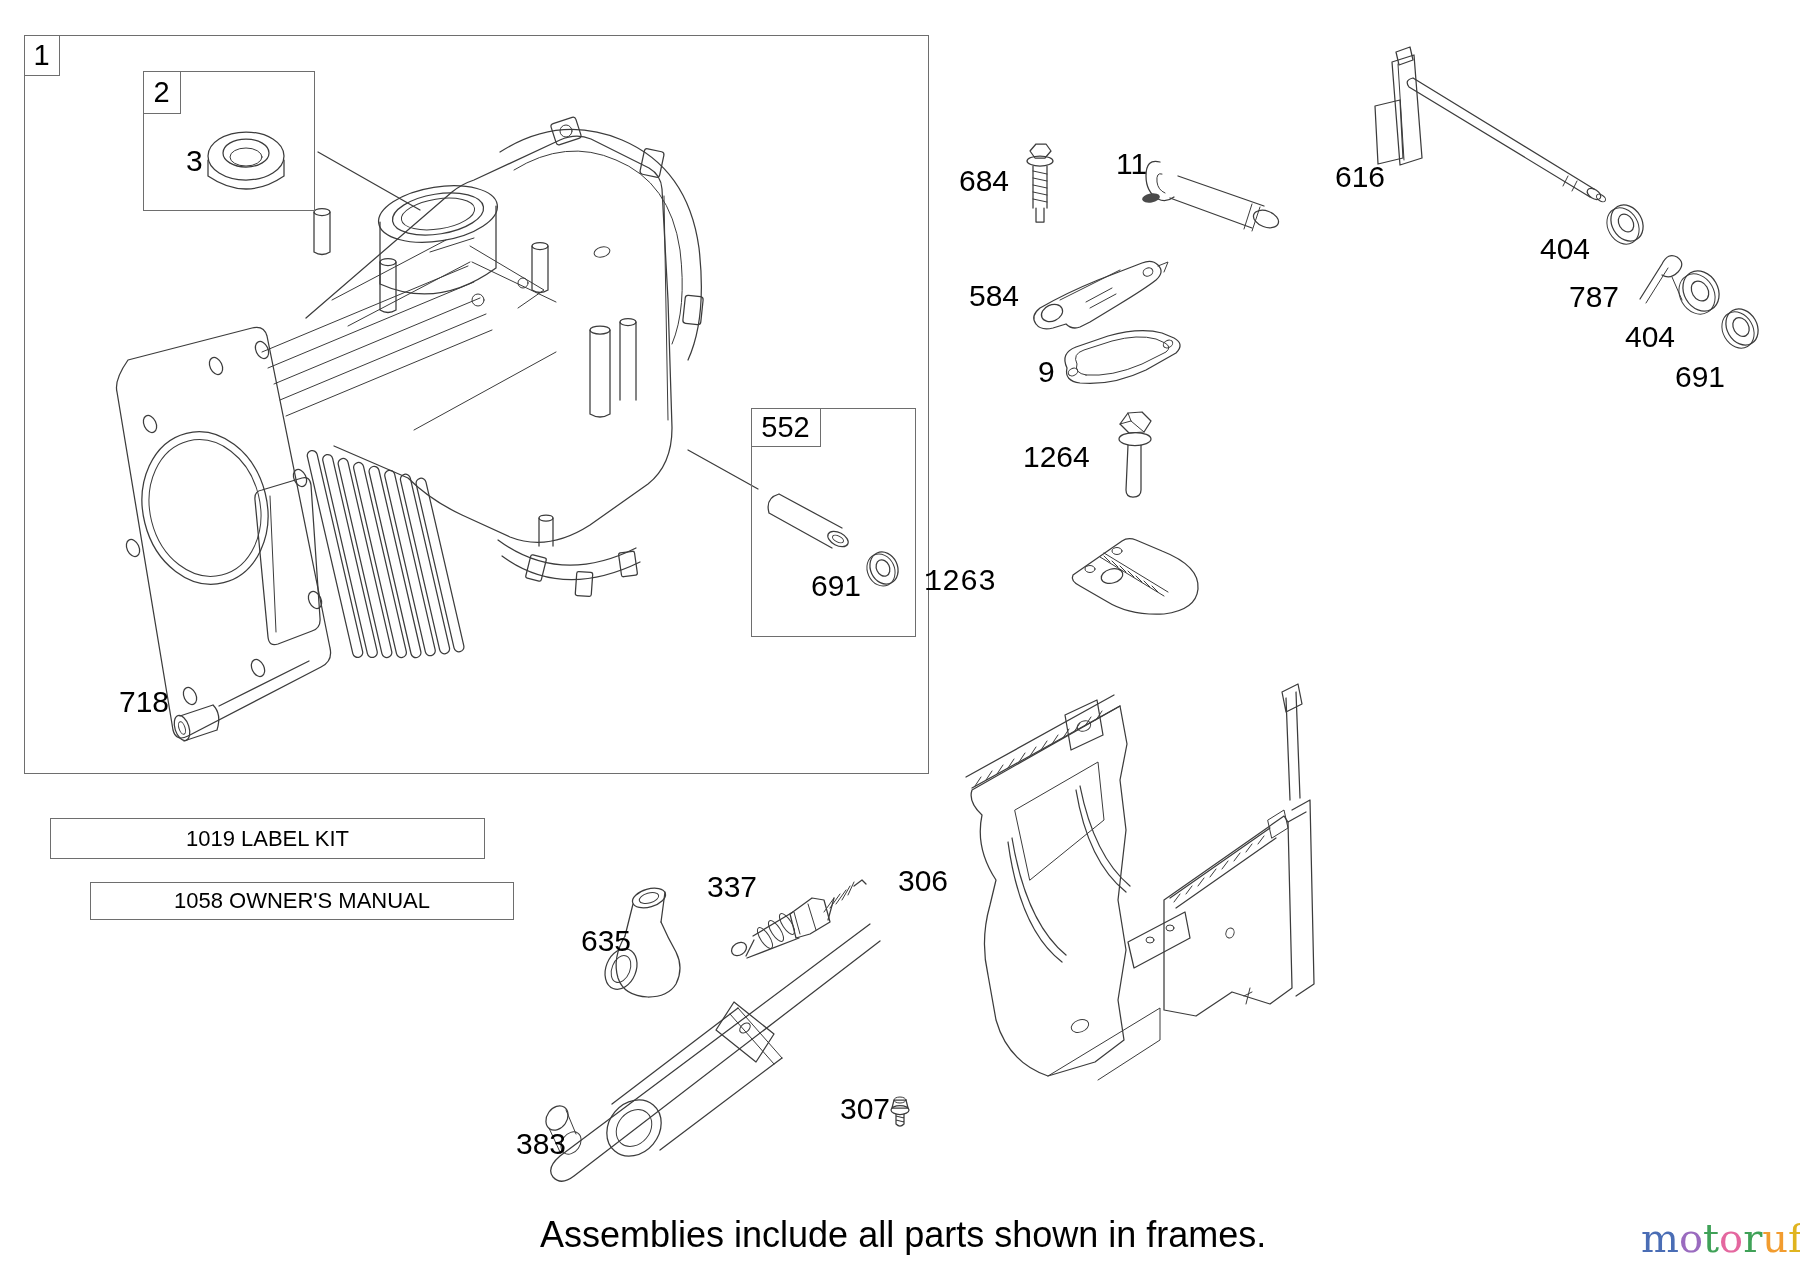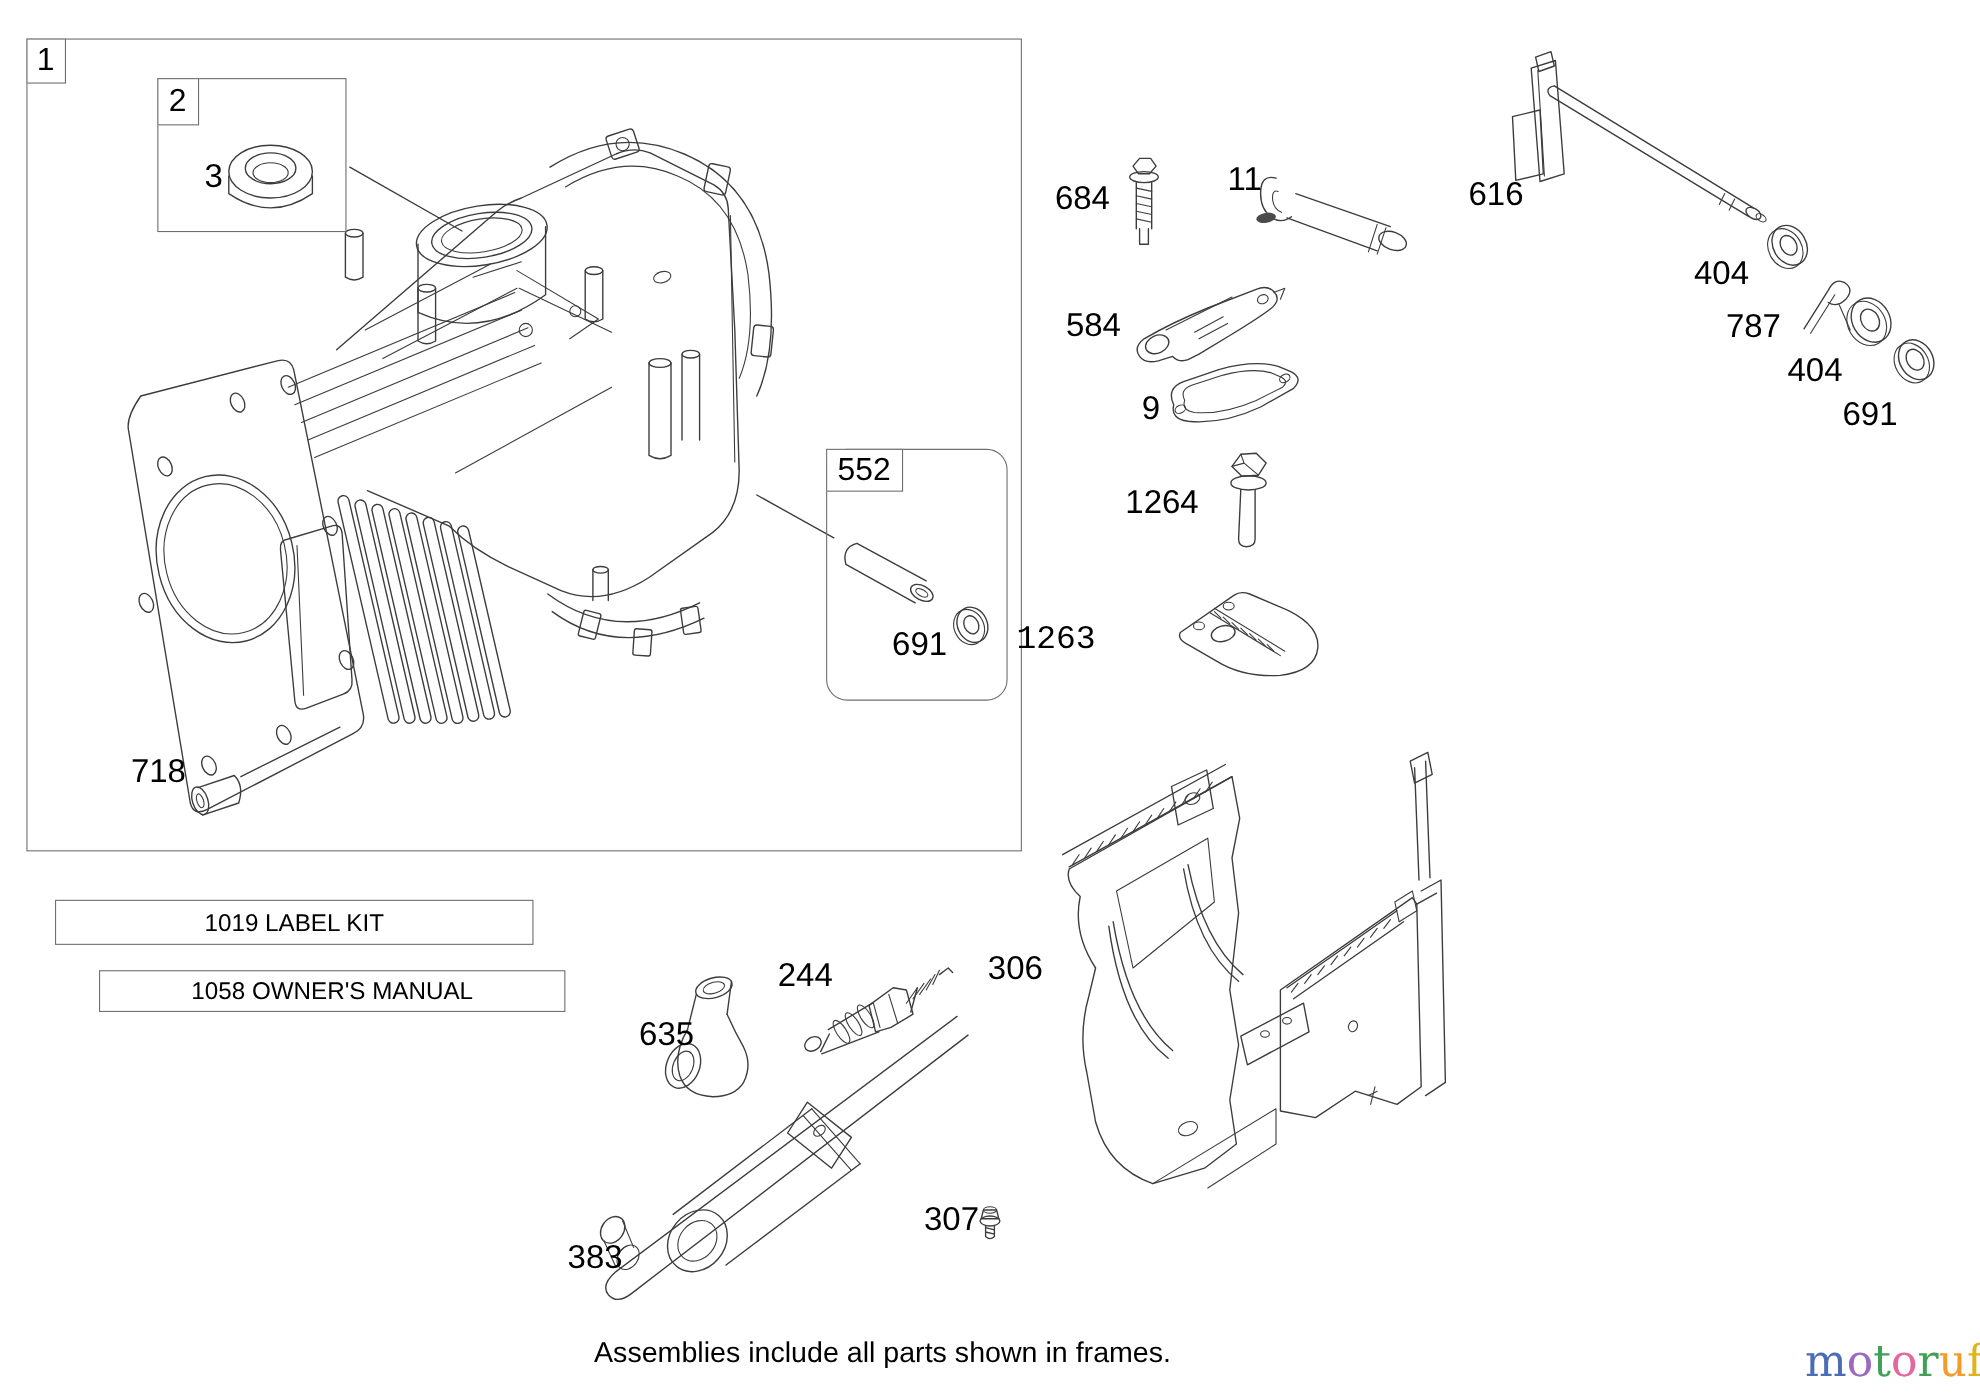--- a/index.html
+++ b/index.html
@@ -8,21 +8,21 @@
   svg.lineart{position:absolute;left:0;top:0;}
   svg.lineart *{stroke:#3c3c3c;stroke-width:1.25;fill:none;stroke-linecap:round;stroke-linejoin:round;}
   svg.lineart .dark{fill:#4a4a4a;stroke:none;}
   svg.lineart .thin{stroke-width:1;}
   .frame{position:absolute;border:1.5px solid #6e6e6e;}
   .frame-tag{position:absolute;left:-1.5px;top:-1.5px;border:1.5px solid #6e6e6e;display:flex;align-items:center;justify-content:center;
              font-size:29px;color:#000;background:#fff;}
   .part-label{position:absolute;font-size:30px;color:#000;white-space:nowrap;line-height:1;}
   .ref-box{position:absolute;border:1.5px solid #6e6e6e;display:flex;align-items:center;justify-content:center;
            font-size:22px;color:#000;}
-  .caption{position:absolute;font-size:26px;color:#000;white-space:nowrap;}
+  .caption{position:absolute;font-size:36px;color:#000;white-space:nowrap;}
   .logo{position:absolute;font-family:"DejaVu Serif","Liberation Serif",serif;font-size:40px;line-height:40px;white-space:nowrap;}
 </style>
 </head>
 <body>
 
 <div id="stage">
 
   <svg class="lineart" width="1800" height="1269" viewBox="0 0 1800 1269">
 
     <g>
@@ -273,41 +273,41 @@
   </svg>
 
   <div class="frame" style="left:24px;top:35px;width:903px;height:737px;">
     <div class="frame-tag" style="width:34px;height:39px;">1</div>
   </div>
 
   <div class="frame" style="left:143px;top:71px;width:170px;height:138px;">
     <div class="frame-tag" style="width:36px;height:41px;">2</div>
   </div>
 
-  <div class="frame" style="left:751px;top:408px;width:163px;height:227px;border-radius:19px;">
+  <div class="frame" style="left:751px;top:408px;width:163px;height:227px;">
     <div class="frame-tag" style="width:68px;height:37px;">552</div>
   </div>
 
   <div id="part-labels">
       <div class="part-label" style="left: 186px; top: 146px;">3</div>
       <div class="part-label" style="left: 119px; top: 687px;">718</div>
       <div class="part-label" style="left: 811px; top: 571px;">691</div>
       <div class="part-label" style="left: 959px; top: 166px; text-align: right;">684</div>
       <div class="part-label" style="left: 1116px; top: 149px;">11</div>
       <div class="part-label" style="left: 969px; top: 281px;">584</div>
       <div class="part-label" style="left: 1038px; top: 357px;">9</div>
       <div class="part-label" style="left: 1023px; top: 442px;">1264</div>
       <div class="part-label" style="left: 924px; top: 567px; font-family: Liberation Mono, monospace;">1263</div>
       <div class="part-label" style="left: 1335px; top: 162px; text-align: right;">616</div>
       <div class="part-label" style="left: 1540px; top: 234px;">404</div>
       <div class="part-label" style="left: 1569px; top: 282px;">787</div>
       <div class="part-label" style="left: 1625px; top: 322px;">404</div>
       <div class="part-label" style="left: 1675px; top: 362px;">691</div>
       <div class="part-label" style="left: 553px; top: 926px; margin-left: 28px;">635</div>
-      <div class="part-label" style="left: 707px; top: 872px;">244</div>
+      <div class="part-label" style="left: 707px; top: 872px;">337</div>
       <div class="part-label" style="left: 898px; top: 866px;">306</div>
       <div class="part-label" style="left: 516px; top: 1129px;">383</div>
       <div class="part-label" style="left: 840px; top: 1094px;">307</div>
     </div>
 
   <div class="ref-box" style="left:50px;top:818px;width:433px;height:39px;">1019 LABEL KIT</div>
   <div class="ref-box" style="left:55px;top:882px;width:422px;height:36px;margin-left:35px;">1058 OWNER'S MANUAL</div>
 
   <div class="caption" style="left:540px;top:1214px;">Assemblies include all parts shown in frames.</div>
 

